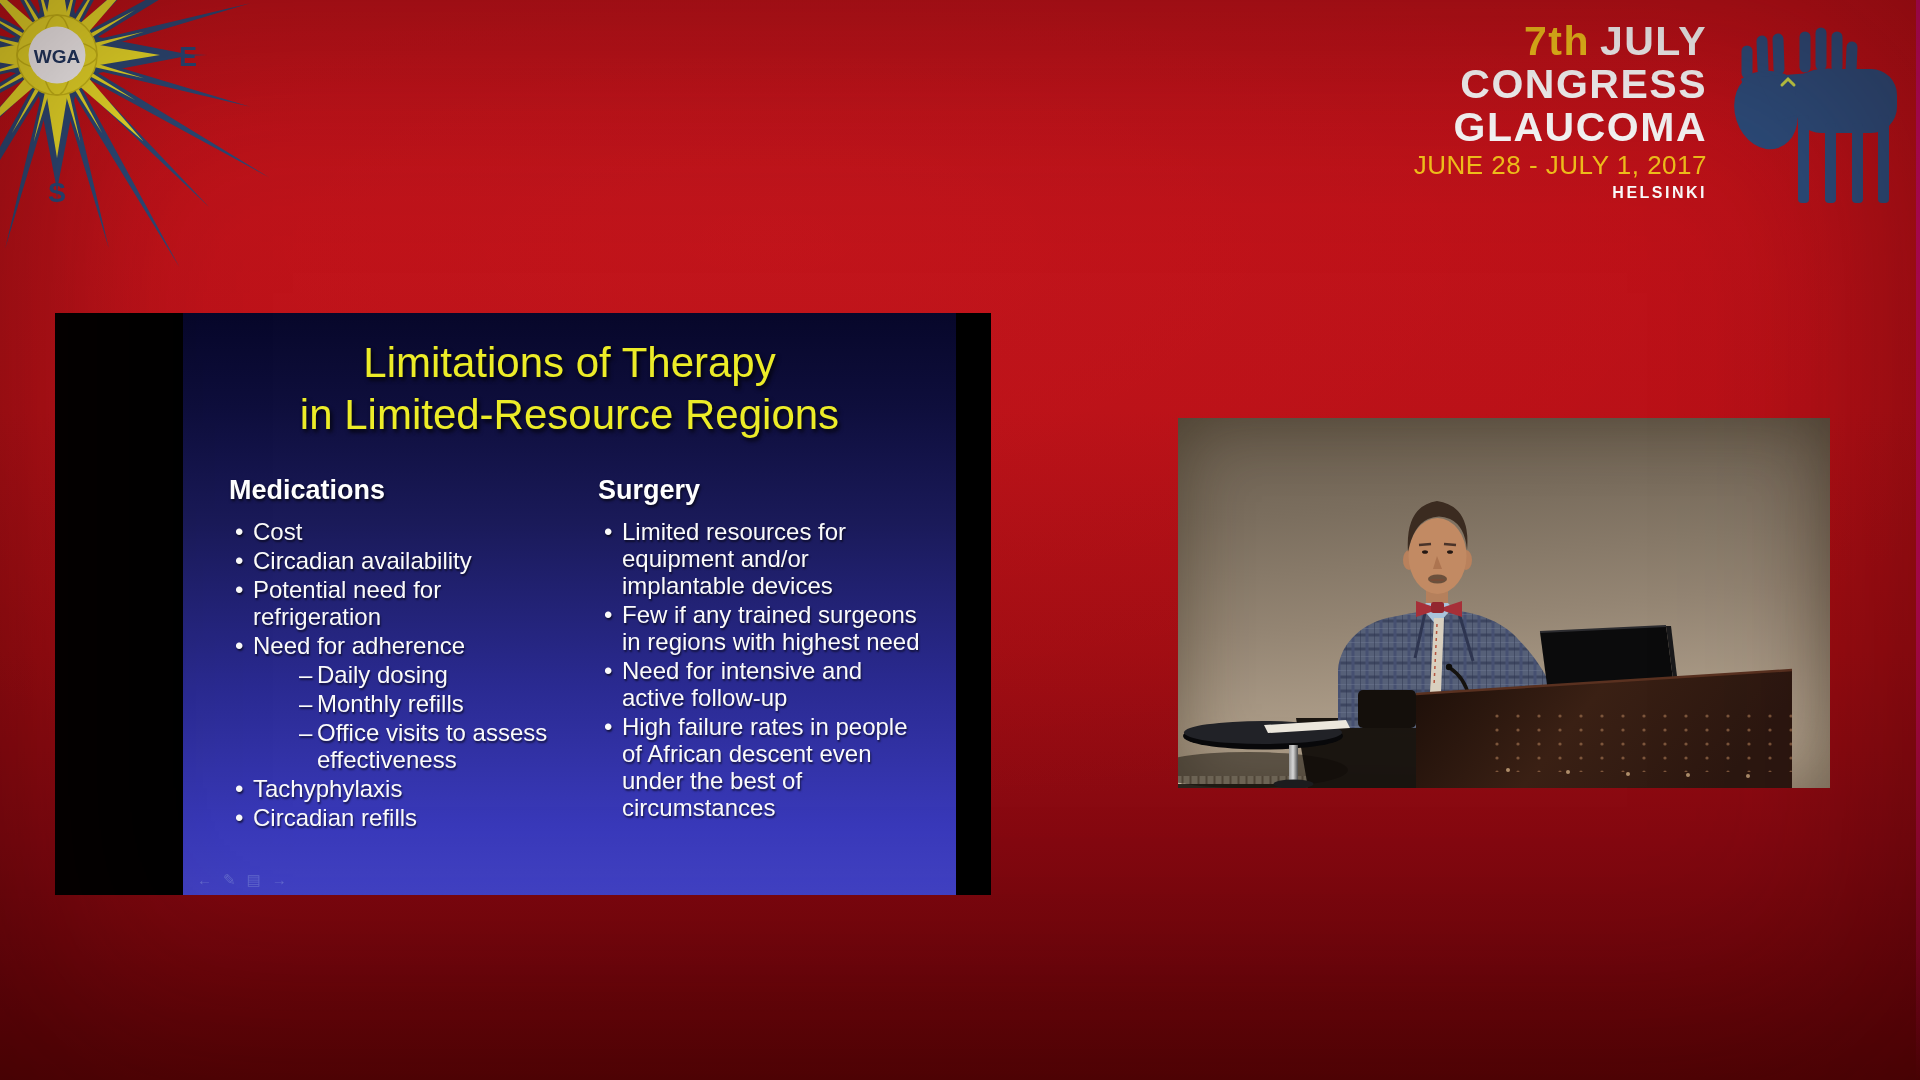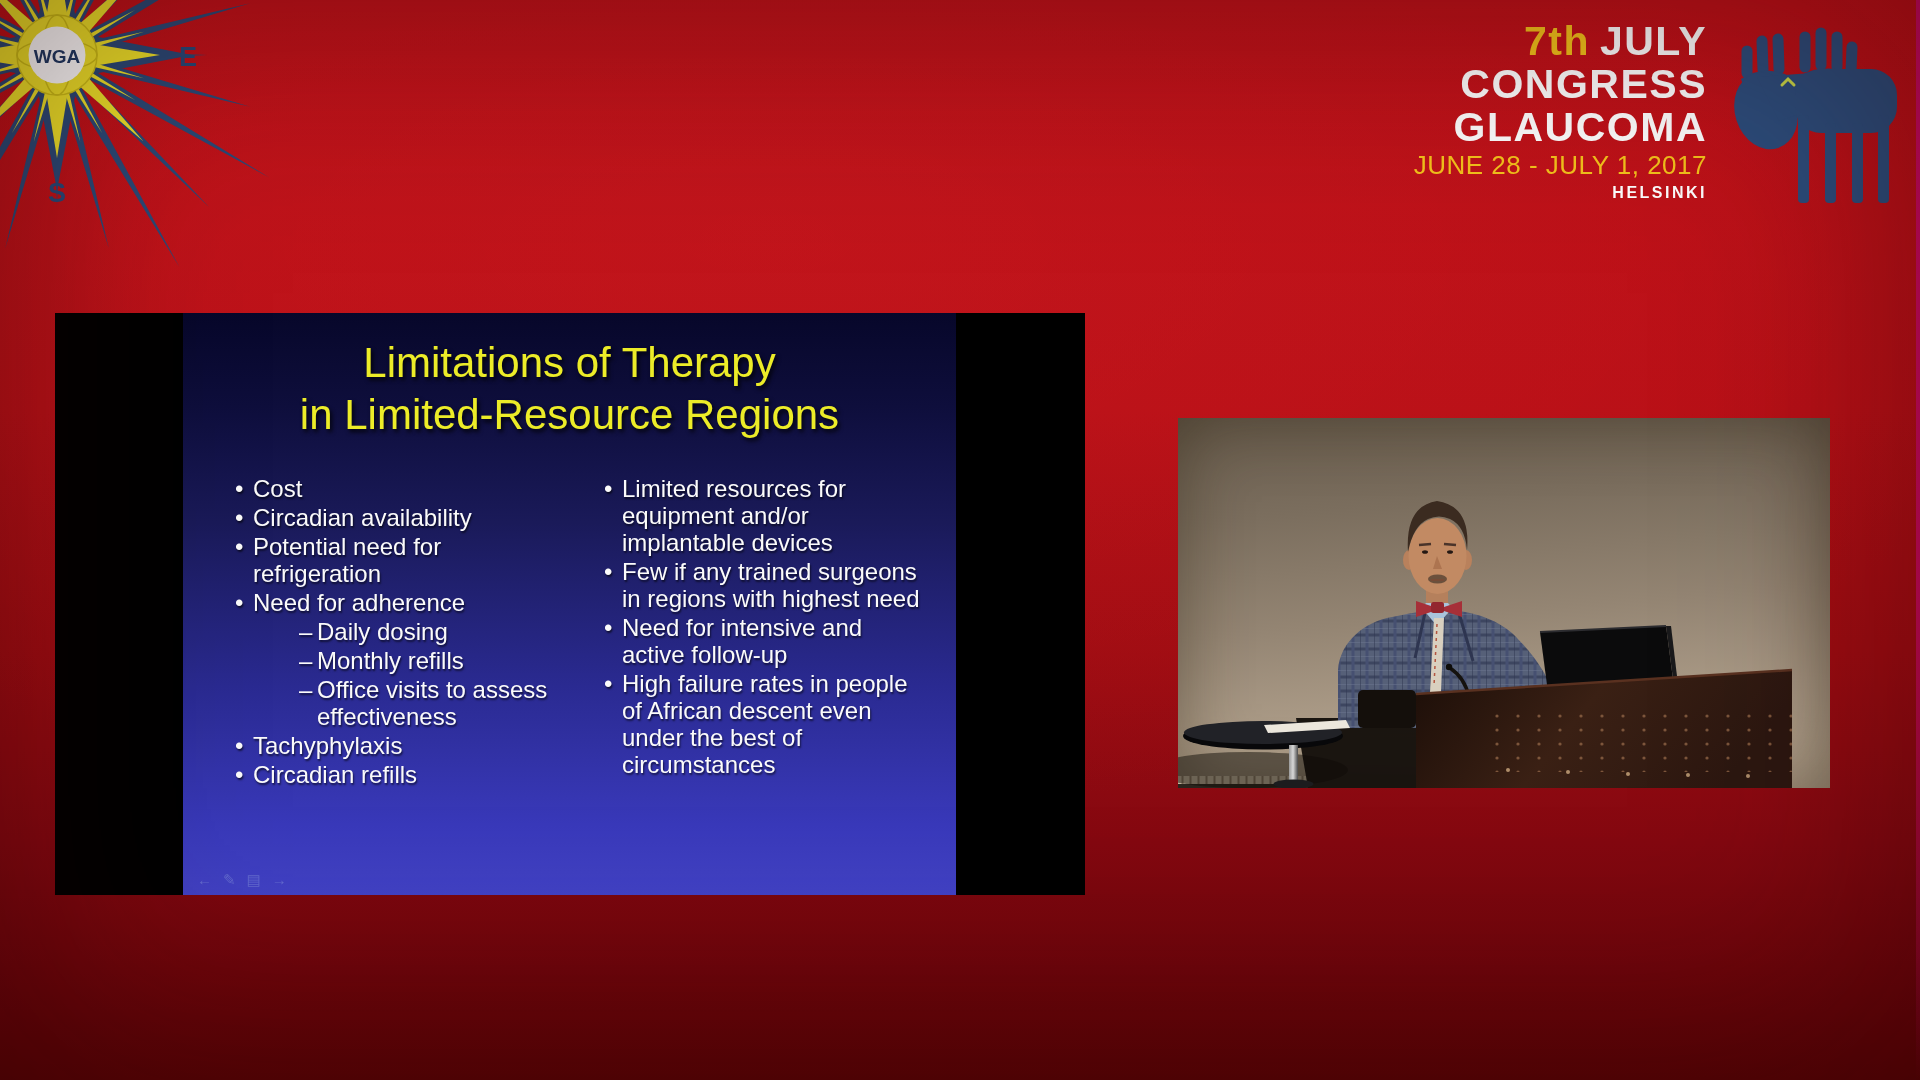--- a/index.html
+++ b/index.html
@@ -20,21 +20,21 @@
 
   
   .congress-text{position:absolute;top:20px;right:213px;text-align:right;color:#fff;z-index:5;}
   .cg-big{font-size:41px;font-weight:700;line-height:43px;letter-spacing:1.5px;}
   .cg-edition{color:#f5c31c;margin-right:10px;text-align:right;}
   .cg-dates{font-size:26px;font-weight:400;line-height:29px;color:#f5c31c;letter-spacing:.5px;margin-top:2px;}
   .cg-city{font-size:16px;font-weight:700;line-height:26px;letter-spacing:2.5px;}
   .moose-logo{position:absolute;left:1733px;top:15px;width:165px;height:195px;z-index:5;}
 
   
-  .slide-screen{position:absolute;left:55px;top:313px;width:1030px;height:582px;background:#000;}
+  .slide-screen{position:absolute;left:55px;top:313px;width:936px;height:582px;background:#000;}
   .slide{position:absolute;left:128px;top:0;width:773px;height:582px;overflow:hidden;
     background:linear-gradient(180deg,#07072a 0%,#0e0e3c 16%,#1a1a59 36%,#2a2a91 64%,#3939ba 88%,#4242c6 100%);}
   .slide-title{margin-top:24px;text-align:center;color:#ecec28;font-size:42px;line-height:52px;
     text-shadow:2px 3px 4px rgba(0,0,0,.85);}
   .slide-cols{display:flex;margin-top:34px;padding-left:46px;gap:39px;}
   .s-col1{width:330px;} .s-col2{width:344px;}
   .col-header{font-size:27px;font-weight:700;color:#fff;margin:0 0 12px 0;
     text-shadow:1px 2px 3px rgba(0,0,0,.7);}
   .blist{list-style:none;margin:0;padding:0;}
   .blist li{display:flex;margin-bottom:2px;font-size:24px;line-height:27px;color:#fbfbfb;
@@ -163,20 +163,21 @@
 
   <div class="slide-screen">
     <div class="slide">
       <div class="slide-title">
         <div>Limitations of Therapy</div>
         <div>in Limited-Resource Regions</div>
       </div>
       <div class="slide-cols">
 
         <div class="s-col1">
+          <h3 class="col-header">Medications</h3>
           <ul class="blist">
             <li>
               <span class="mk">•</span>
               <span class="tx">Cost</span>
               </li>
             <li>
               <span class="mk">•</span>
               <span class="tx">Circadian availability</span>
               </li>
             <li>
@@ -206,20 +207,21 @@
               <span class="tx">Tachyphylaxis</span>
               </li>
             <li>
               <span class="mk">•</span>
               <span class="tx">Circadian refills</span>
               </li>
           </ul>
         </div>
 
         <div class="s-col2">
+          <h3 class="col-header">Surgery</h3>
           <ul class="blist">
             <li>
               <span class="mk">•</span>
               <span class="tx">Limited resources for
 equipment  and/or
 implantable devices</span>
               </li>
             <li>
               <span class="mk">•</span>
               <span class="tx">Few if any trained surgeons

